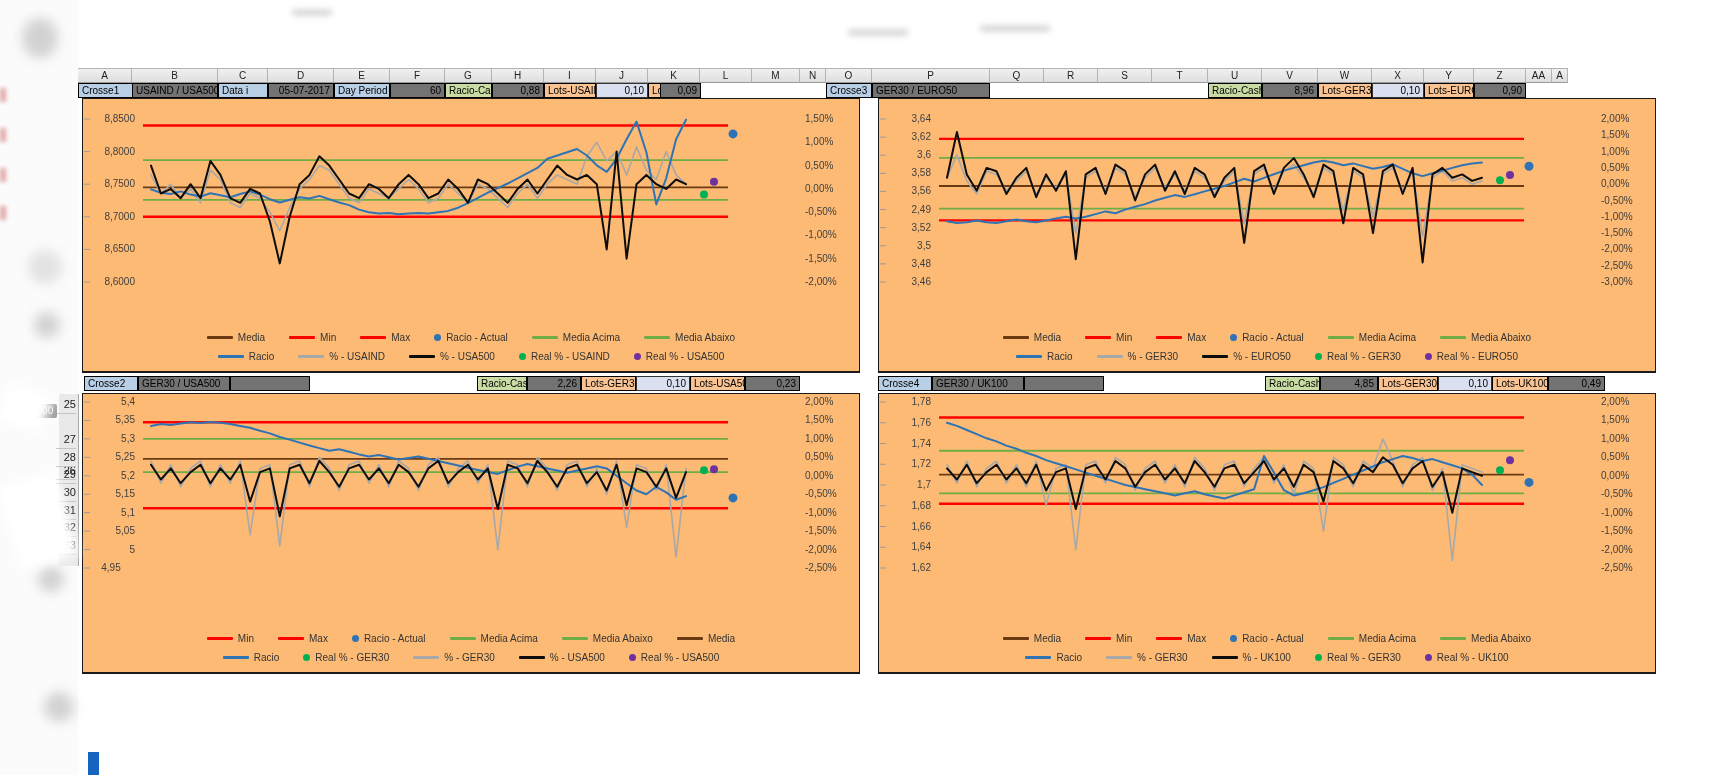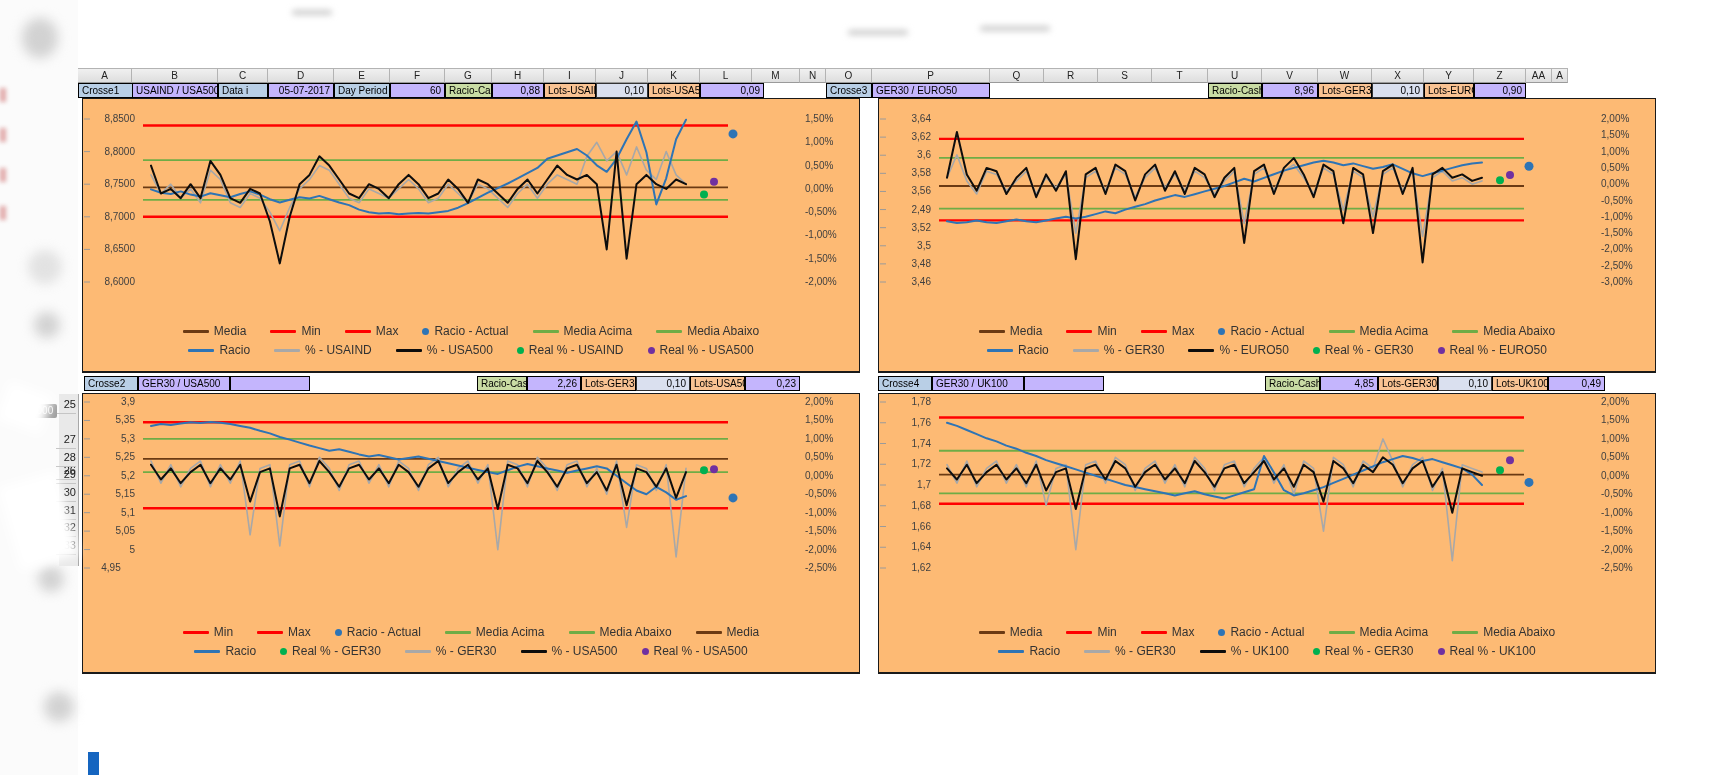--- a/index.html
+++ b/index.html
@@ -7,40 +7,40 @@
          font-family:"Liberation Sans",sans-serif;}
   .left-strip{position:absolute;left:0;top:0;width:78px;height:775px;background:#fbfbfb;}
   .blob{position:absolute;background:#d2d2d2;filter:blur(6px);border-radius:50%;}
   .redmark{position:absolute;left:0;width:6px;height:14px;background:#e0a8a8;filter:blur(2px);}
   .topsmudge{position:absolute;height:5px;background:#c9c9c9;filter:blur(3px);border-radius:3px;}
   .colhdr{position:absolute;top:68px;height:15px;box-sizing:border-box;
           background:linear-gradient(#f0f0f0,#dedede);border-right:1px solid #b3b3b3;
           border-top:1px solid #b3b3b3;border-bottom:1px solid #9a9a9a;
           font-size:10px;line-height:14px;text-align:center;color:#222;}
   .cell{position:absolute;height:15px;box-sizing:border-box;border:1px solid #000;
-        font-size:10px;line-height:13px;padding:0 3px;white-space:nowrap;overflow:hidden;background:#c4b5fd;color:#000;}
+        font-size:10px;line-height:13px;padding:0 3px;white-space:nowrap;overflow:hidden;background:#737373;color:#000;}
   .c-blue{background:#b9cfe6;}
   .c-green{background:#c9dca4;}
   .c-orange{background:#f9c393;}
   .c-lav{background:#dae0ef;border-color:#333;}
   .num{text-align:right;}
   .rowhdr-strip{position:absolute;left:59px;top:394px;width:19px;height:172px;
         background:#e9e9e9;border-right:1px solid #a8a8a8;}
   .rownum{position:absolute;left:56px;width:20px;height:17px;font-size:11px;line-height:17px;
         text-align:right;color:#1a1a1a;border-bottom:1px solid #c5c5c5;}
   .badge{position:absolute;left:27px;top:404px;background:#a0a0a0;color:#f7f7f7;
         font-size:10px;line-height:14px;padding:0 4px;border-radius:2px;}
   .whitecover{position:absolute;background:#fff;filter:blur(5px);}
   .chart-frame{position:absolute;background:#fdba74;border:1px solid #1a1a1a;border-bottom-width:2px;box-sizing:border-box;text-decoration:underline;}
   .chart-frame svg{position:absolute;left:0;top:0;}
   .tick{position:absolute;font-size:10px;color:#404040;white-space:nowrap;}
   .tick.right{text-align:left;}
   .tick.left{text-align:right;width:48px;}
   .legend-row{position:absolute;left:10px;right:10px;display:flex;justify-content:center;
-        align-items:center;gap:24px;font-size:12px;color:#333;}
+        align-items:center;gap:24px;font-size:10px;color:#333;margin-top:8px;}
   .leg-item{display:flex;align-items:center;gap:5px;white-space:nowrap;}
   .leg-line{width:26px;height:3px;border-radius:1px;}
   .leg-dot{width:7px;height:7px;border-radius:50%;}
   .blue-chip{position:absolute;left:88px;top:752px;width:11px;height:23px;background:#1565c0;}
 </style>
 </head>
 <body>
 
 <div class="stage" id="stage">
   <div class="left-strip"></div>
@@ -91,21 +91,21 @@
       <div class="cell" style="left: 132px; width: 86px; top: 83px;">USAIND / USA500</div>
       <div class="cell c-blue" style="left: 218px; width: 50px; top: 83px;">Data i</div>
       <div class="cell num" style="left: 268px; width: 66px; top: 83px;">05-07-2017</div>
       <div class="cell c-blue" style="left: 334px; width: 56px; top: 83px;">Day Period</div>
       <div class="cell num" style="left: 390px; width: 55px; top: 83px;">60</div>
       <div class="cell c-green" style="left: 445px; width: 47px; top: 83px;">Racio-Cash</div>
       <div class="cell num" style="left: 492px; width: 52px; top: 83px;">0,88</div>
       <div class="cell c-orange" style="left: 544px; width: 52px; top: 83px;">Lots-USAIN</div>
       <div class="cell c-lav num" style="left: 596px; width: 52px; top: 83px;">0,10</div>
       <div class="cell c-orange" style="left: 648px; width: 52px; top: 83px;">Lots-USA50</div>
-      <div class="cell num" style="left: 700px; width: 64px; top: 83px;">0,09</div>
+      <div class="cell num" style="left: 660px; width: 41px; top: 83px;">0,09</div>
       <div class="cell c-blue" style="left: 826px; width: 46px; top: 83px;">Crosse3</div>
       <div class="cell" style="left: 872px; width: 118px; top: 83px;">GER30 / EURO50</div>
       <div class="cell c-green" style="left: 1208px; width: 54px; top: 83px;">Racio-Cash</div>
       <div class="cell num" style="left: 1262px; width: 56px; top: 83px;">8,96</div>
       <div class="cell c-orange" style="left: 1318px; width: 54px; top: 83px;">Lots-GER30</div>
       <div class="cell c-lav num" style="left: 1372px; width: 52px; top: 83px;">0,10</div>
       <div class="cell c-orange" style="left: 1424px; width: 50px; top: 83px;">Lots-EURO5</div>
       <div class="cell num" style="left: 1474px; width: 52px; top: 83px;">0,90</div>
       <div class="cell c-blue" style="left: 84px; width: 54px; top: 376px;">Crosse2</div>
       <div class="cell" style="left: 138px; width: 92px; top: 376px;">GER30 / USA500</div>
@@ -306,21 +306,21 @@
             <span class="leg-dot" style="background: rgb(0, 176, 80);"></span>
             <span>Real % - GER30</span>
           </span>
           <span class="leg-item">
             <span class="leg-dot" style="background: rgb(112, 48, 160);"></span>
             <span>Real % - EURO50</span>
           </span>
         </div>
       </div>
       <div class="chart-frame" style="left: 82px; top: 393px; width: 778px; height: 281px;">
-        <div class="tick left" style="left: 4px; top: 2px;">3,9</div>
+        <div class="tick left" style="left: 4px; top: 2px;">5,4</div>
         <div class="tick left" style="left: 4px; top: 20.4444px;">5,35</div>
         <div class="tick left" style="left: 4px; top: 38.8889px;">5,3</div>
         <div class="tick left" style="left: 4px; top: 57.3333px;">5,25</div>
         <div class="tick left" style="left: 4px; top: 75.7778px;">5,2</div>
         <div class="tick left" style="left: 4px; top: 94.2222px;">5,15</div>
         <div class="tick left" style="left: 4px; top: 112.667px;">5,1</div>
         <div class="tick left" style="left: 4px; top: 131.111px;">5,05</div>
         <div class="tick left" style="left: 4px; top: 149.556px;">5</div>
         <div class="tick left" style="left: 4px; top: 168px; text-align: center;">4,95</div>
         <div class="tick right" style="left: 722px; top: 2px;">2,00%</div>

